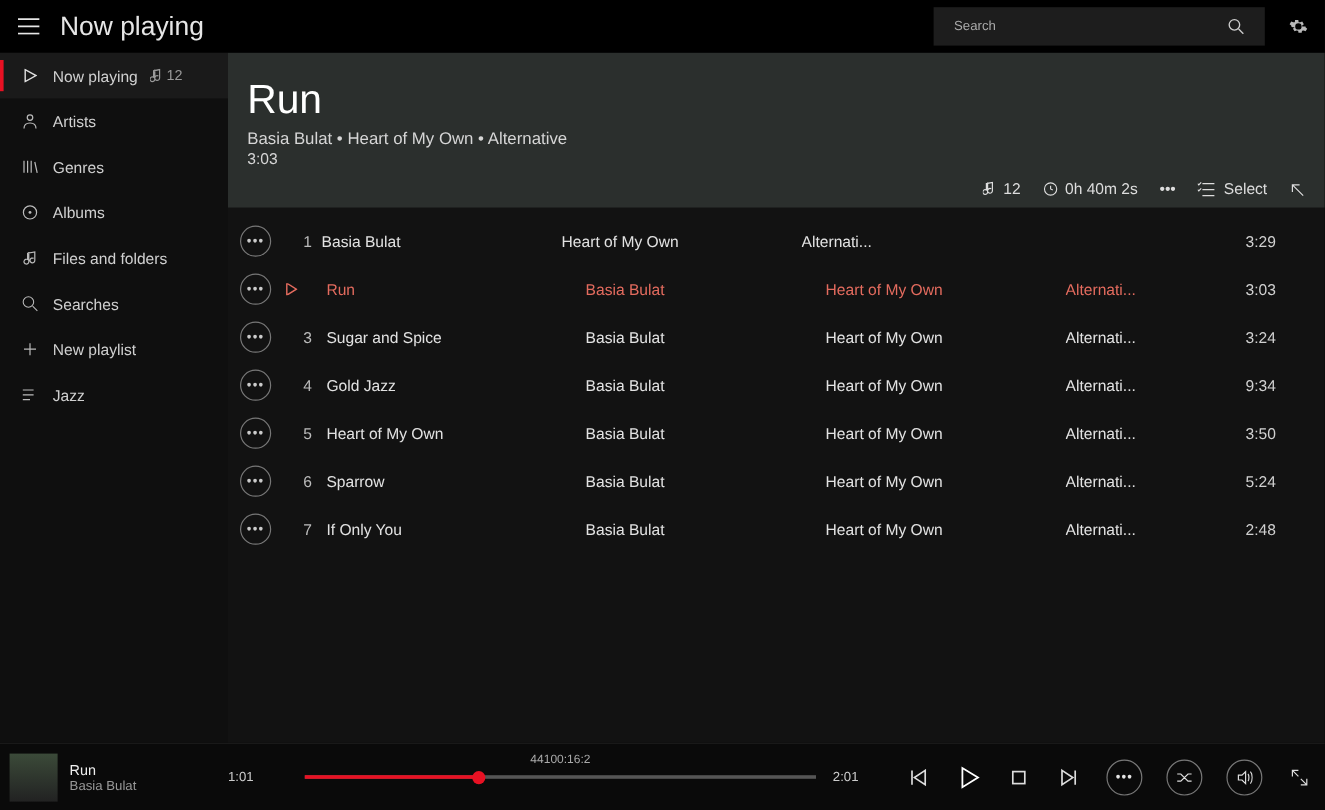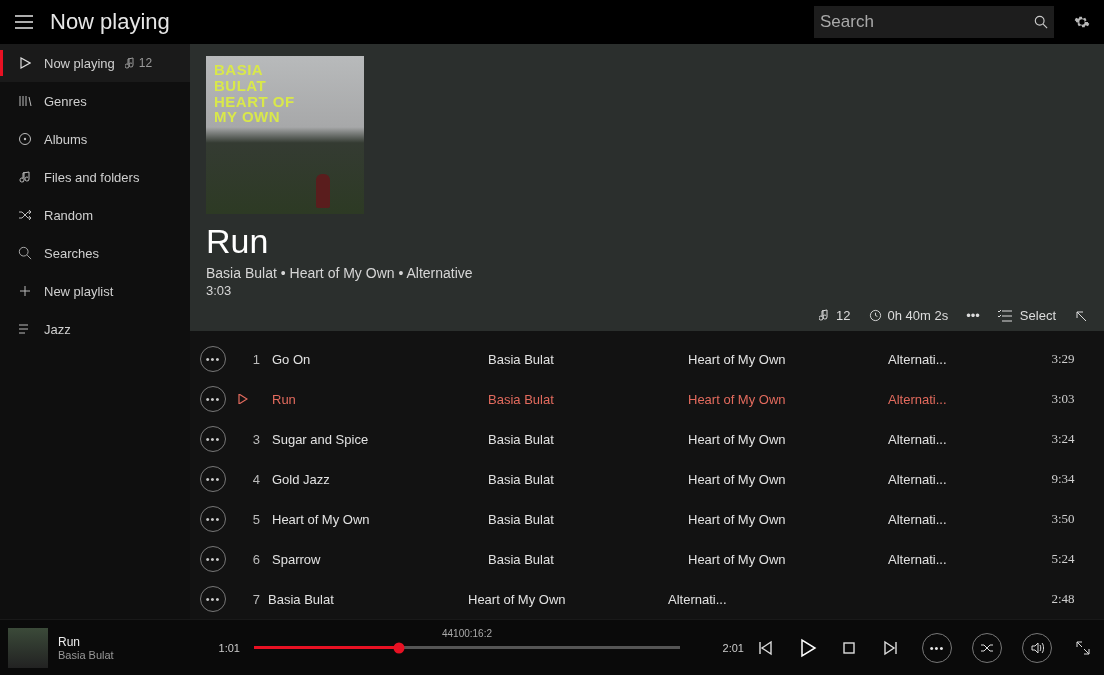--- a/index.html
+++ b/index.html
@@ -4,21 +4,21 @@
 <style>
   * { box-sizing: border-box; margin: 0; padding: 0; font-family: "Segoe UI", -apple-system, sans-serif; }
   html, body { width: 1104px; height: 675px; overflow: hidden; background: #0a0a0a; color: #e6e6e6; }
   .app { display: flex; flex-direction: column; width: 100%; height: 100%; }
 
   
   .topbar { display: flex; align-items: center; height: 44px; background: #000; }
   .hamburger { width: 48px; height: 44px; display:flex; align-items:center; justify-content:center; color:#e6e6e6; }
   .topbar .title { font-size: 22px; font-weight: 300; flex: 0 0 auto; padding-left: 2px; }
   .topbar .spacer { flex: 1; }
-  .searchbox { display:flex; align-items:center; background:#1d1d1d; width: 240px; height: 32px; margin-right: 6px; padding: 0 6px; color:#aaa; font-size:17px; }
+  .searchbox { display:flex; align-items:center; background:#1d1d1d; width: 276px; height: 32px; margin-right: 6px; padding: 0 17px; color:#aaa; font-size:11px; }
   .searchbox span { flex:1; }
   .topbtn { width: 44px; height: 44px; display:flex; align-items:center; justify-content:center; color:#ccc; }
 
   
   .body { display:flex; flex:1; min-height:0; }
 
   
   .sidebar { width: 190px; background:#0f0f0f; display:flex; flex-direction:column; }
   .nav { list-style:none; }
   .nav li { display:flex; align-items:center; height: 38px; padding: 0 14px; font-size:13px; color:#d0d0d0; position:relative; }
@@ -50,30 +50,30 @@
   .tracks { flex:1; overflow:hidden; background:#121212; padding-top: 8px; }
   .trow { display:flex; align-items:center; height: 40px; padding: 0 16px 0 10px; font-size: 13px; color:#e2e2e2; }
   .trow.playing { color:#e36b5e; }
   .trow .opt { width:26px; height:26px; border:1px solid #777; border-radius:50%; display:flex; align-items:center; justify-content:center; margin-right: 12px; color:#ccc; font-size:11px; letter-spacing:1px; }
   .trow .pcol { width: 30px; text-align:right; padding-right:8px; color:#bbb; }
   .trow.playing .pcol { color:#e36b5e; }
   .trow .titlecol { width: 220px; padding-left: 4px; white-space:nowrap; overflow:hidden; text-overflow:ellipsis; }
   .trow .artistcol { width: 200px; white-space:nowrap; overflow:hidden; text-overflow:ellipsis; }
   .trow .albumcol { width: 200px; white-space:nowrap; overflow:hidden; text-overflow:ellipsis; }
   .trow .genrecol { width: 80px; white-space:nowrap; overflow:hidden; text-overflow:ellipsis; }
-  .trow .durcol { width: 50px; text-align:center; margin-left:auto; color:#d0d0d0;font-family:Liberation Serif, serif; }
+  .trow .durcol { width: 50px; text-align:left; margin-left:auto; color:#d0d0d0; }
 
   
   .player { height: 56px; background:#0a0a0a; display:flex; align-items:center; border-top:1px solid #191919; }
   .mini { display:flex; align-items:center; width: 190px; padding-left:8px; gap:10px; }
   .mini .art { width:40px; height:40px; background:linear-gradient(#3b4a39,#222); }
   .mini .mtext .t { font-size:12px; color:#eee; }
   .mini .mtext .a { font-size:11px; color:#999; }
   .pcenter { flex:1; display:flex; align-items:center; gap:14px; position:relative; }
-  .timelab { font-size:11px; color:#ccc; width:50px; text-align:right; }
+  .timelab { font-size:11px; color:#ccc; width:50px; text-align:left; }
   .progress { flex:1; height:3px; background:#555; position:relative; }
   .progress .fill { position:absolute; left:0; top:0; bottom:0; width:34%; background:#e81123; }
   .progress .dot { position:absolute; top:50%; left:34%; width:11px; height:11px; border-radius:50%; background:#e81123; transform:translate(-50%,-50%); }
   .progress .fmt { position:absolute; top:-18px; left:50%; transform:translateX(-50%); font-size:10px; color:#aaa; }
   .pcontrols { display:flex; align-items:center; gap:20px; padding: 0 10px; }
   .pcontrols .cbtn { width:22px; height:22px; display:flex; align-items:center; justify-content:center; color:#ddd; }
   .pcontrols .round { width:30px; height:30px; border:1px solid #777; border-radius:50%; display:flex; align-items:center; justify-content:center; }
   .pcontrols .big svg { width:20px; height:20px; }
 
   svg { display:block; }
@@ -119,20 +119,29 @@
           <span class="count-wrap">
             <svg width="10" height="12" viewBox="0 0 10 12">
                 <path d="M4 1v8a2 2 0 1 1-1-1.7V2l5-1v7a2 2 0 1 1-1-1.7" fill="none" stroke="#9a9a9a" stroke-width="1"></path>
               </svg>
             <span>12</span>
           </span>
         </li>
         <li>
           <span class="nicon">
               <svg width="14" height="14" viewBox="0 0 14 14">
+                <circle cx="7" cy="4" r="2.3" fill="none" stroke="#bbb"></circle>
+                <path d="M2 13c0-3 2-4.5 5-4.5s5 1.5 5 4.5" fill="none" stroke="#bbb"></path>
+              </svg>
+            </span>
+          <span>Artists</span>
+        </li>
+        <li>
+          <span class="nicon">
+              <svg width="14" height="14" viewBox="0 0 14 14">
                 <path d="M2 2v10M5 2v10M8 2v10M11 3l2 9" stroke="#bbb"></path>
               </svg>
             </span>
           <span>Genres</span>
         </li>
         <li>
           <span class="nicon">
               <svg width="14" height="14" viewBox="0 0 14 14">
                 <circle cx="7" cy="7" r="5.5" fill="none" stroke="#bbb"></circle>
                 <circle cx="7" cy="7" r="1.2" fill="#bbb"></circle>
@@ -143,28 +152,20 @@
         <li>
           <span class="nicon">
               <svg width="12" height="14" viewBox="0 0 12 14">
                 <path d="M5 2v8a2 2 0 1 1-1-1.7V3l6-1v7a2 2 0 1 1-1-1.7" fill="none" stroke="#bbb"></path>
               </svg>
             </span>
           <span>Files and folders</span>
         </li>
         <li>
           <span class="nicon">
-              <svg width="14" height="14" viewBox="0 0 14 14">
-                <path d="M1 4h3l6 6h3M1 10h3l6-6h3M11 2l2 2-2 2M11 8l2 2-2 2" stroke="#bbb" fill="none"></path>
-              </svg>
-            </span>
-          <span>Random</span>
-        </li>
-        <li>
-          <span class="nicon">
               <svg width="14" height="14" viewBox="0 0 16 16">
                 <circle cx="6.5" cy="6.5" r="5" stroke="#bbb" fill="none"></circle>
                 <path d="M10.5 10.5 L15 15" stroke="#bbb"></path>
               </svg>
             </span>
           <span>Searches</span>
         </li>
         <li>
           <span class="nicon">
               <svg width="12" height="12" viewBox="0 0 12 12">
@@ -180,30 +181,20 @@
               </svg>
             </span>
           <span>Jazz</span>
         </li>
       </ul>
       <div class="grow"></div>
     </div>
 
     <div class="main">
       <div class="hero">
-        <div class="albumart">
-          <div class="sky"></div>
-          <div class="text">
-            <div>BASIA</div>
-            <div>BULAT</div>
-            <div>HEART OF</div>
-            <div>MY OWN</div>
-          </div>
-          <div class="figure"></div>
-        </div>
         <h1>Run</h1>
         <div class="meta">
           <span>Basia Bulat</span> • <span>Heart of My Own</span> • <span>Alternative</span>
         </div>
         <div class="dur">3:03</div>
         <div class="hero-bar">
           <div class="hb">
             <svg width="11" height="13" viewBox="0 0 11 13">
                 <path d="M4 1v8a2 2 0 1 1-1-1.7V2l5-1v7a2 2 0 1 1-1-1.7" fill="none" stroke="#ddd"></path>
               </svg>
@@ -228,21 +219,20 @@
                 <path d="M12 12 L3 3 M3 9 V3 H9" stroke="#ddd" fill="none"></path>
               </svg>
           </div>
         </div>
       </div>
 
       <div class="tracks" id="tracks">
           <div class="trow">
             <div class="opt">•••</div>
             <div class="pcol">1</div>
-            <div class="titlecol">Go On</div>
             <div class="artistcol">Basia Bulat</div>
             <div class="albumcol">Heart of My Own</div>
             <div class="genrecol">Alternati...</div>
             <div class="durcol">3:29</div>
           </div>
           <div class="trow playing">
             <div class="opt">•••</div>
             <div class="pcol">
               <svg width="10" height="10" viewBox="0 0 10 10">
                 <path d="M1 0v10l8-5z" fill="none" stroke="#e36b5e" stroke-width="1.2"></path>
@@ -286,20 +276,21 @@
             <div class="pcol">6</div>
             <div class="titlecol">Sparrow</div>
             <div class="artistcol">Basia Bulat</div>
             <div class="albumcol">Heart of My Own</div>
             <div class="genrecol">Alternati...</div>
             <div class="durcol">5:24</div>
           </div>
           <div class="trow">
             <div class="opt">•••</div>
             <div class="pcol">7</div>
+            <div class="titlecol">If Only You</div>
             <div class="artistcol">Basia Bulat</div>
             <div class="albumcol">Heart of My Own</div>
             <div class="genrecol">Alternati...</div>
             <div class="durcol">2:48</div>
           </div>
         </div>
     </div>
   </div>
 
   <div class="player">

